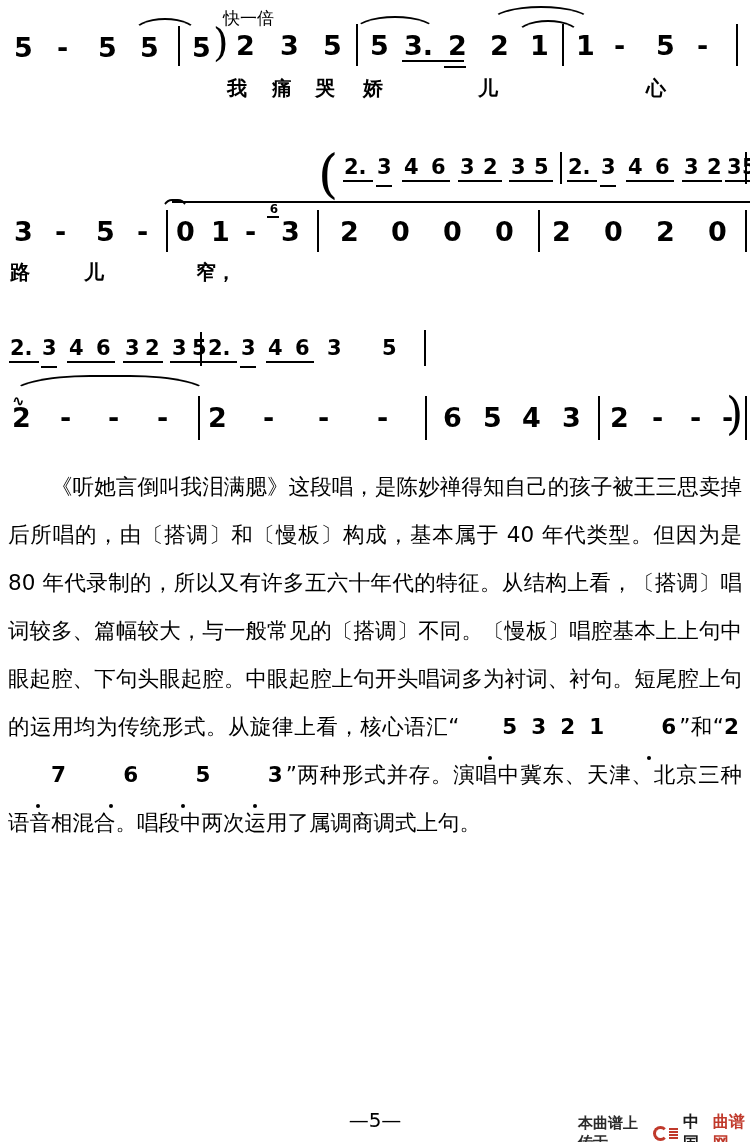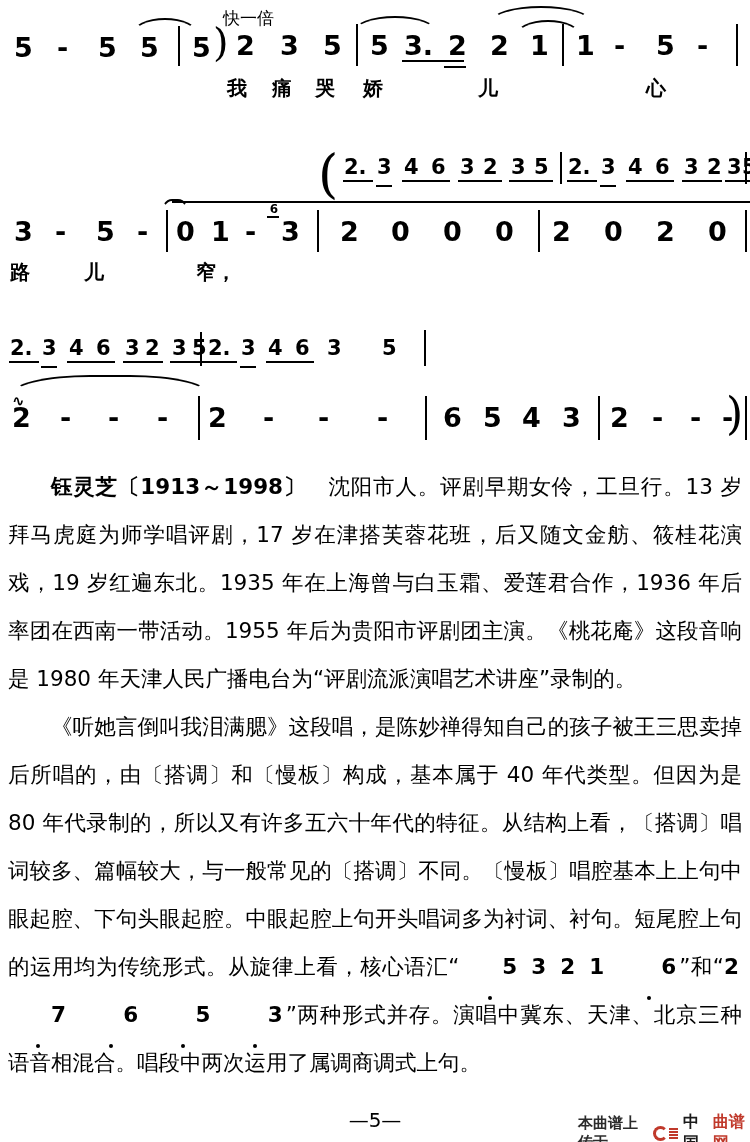--- a/index.html
+++ b/index.html
@@ -290,21 +290,20 @@
     <div class="bar" style="left:598px;top:396px;height:44px;"></div>
     <div class="note" style="left:610px;top:404px;">2</div>
     <div class="note dash" style="left:652px;top:404px;">-</div>
     <div class="note dash" style="left:690px;top:404px;">-</div>
     <div class="note dash" style="left:722px;top:404px;">-</div>
     <div class="paren" style="left:726px;top:392px;font-size:44px;">)</div>
     <div class="bar" style="left:745px;top:396px;height:44px;"></div>
   </div>
 
   <div class="bodytext" style="top:463px;">
-    <p><span class="name-bold">钰灵芝</span><span class="name-bold">〔1913～1998〕</span>　<span>沈阳市人。评剧早期女伶，工旦行。13 岁拜马虎庭为师学唱评剧，17 岁在津搭芙蓉花班，后又随文金舫、筱桂花演戏，19 岁红遍东北。1935 年在上海曾与白玉霜、爱莲君合作，1936 年后率团在西南一带活动。1955 年后为贵阳市评剧团主演。《桃花庵》这段音响是 1980 年天津人民广播电台为“评剧流派演唱艺术讲座”录制的。</span></p>
     <p><span>《听她言倒叫我泪满腮》这段唱，是陈妙禅得知自己的孩子被王三思卖掉后所唱的，由〔搭调〕和〔慢板〕构成，基本属于 40 年代类型。但因为是 80 年代录制的，所以又有许多五六十年代的特征。从结构上看，〔搭调〕唱词较多、篇幅较大，与一般常见的〔搭调〕不同。〔慢板〕唱腔基本上上句中眼起腔、下句头眼起腔。中眼起腔上句开头唱词多为衬词、衬句。短尾腔上句的运用均为传统形式。从旋律上看，核心语汇“</span><span class="core-run"><span class="coredot">5</span> <span>3</span> <span>2</span> <span>1</span> <span class="coredot">6</span></span><span>”和“</span><span class="core-run"><span>2</span> <span class="coredot">7</span> <span class="coredot">6</span> <span class="coredot">5</span> <span class="coredot">3</span></span><span>”两种形式并存。演唱中冀东、天津、北京三种语音相混合。唱段中两次运用了属调商调式上句。</span></p>
   </div>
 
   <div class="pagenum" style="top:1108px;">—5—</div>
 
   <div class="watermark" style="left:578px;top:1112px;">
     <span>本曲谱上传于</span>
     <span class="wm-logo">
       <span class="wm-c"></span>
       <span class="wm-bars">

